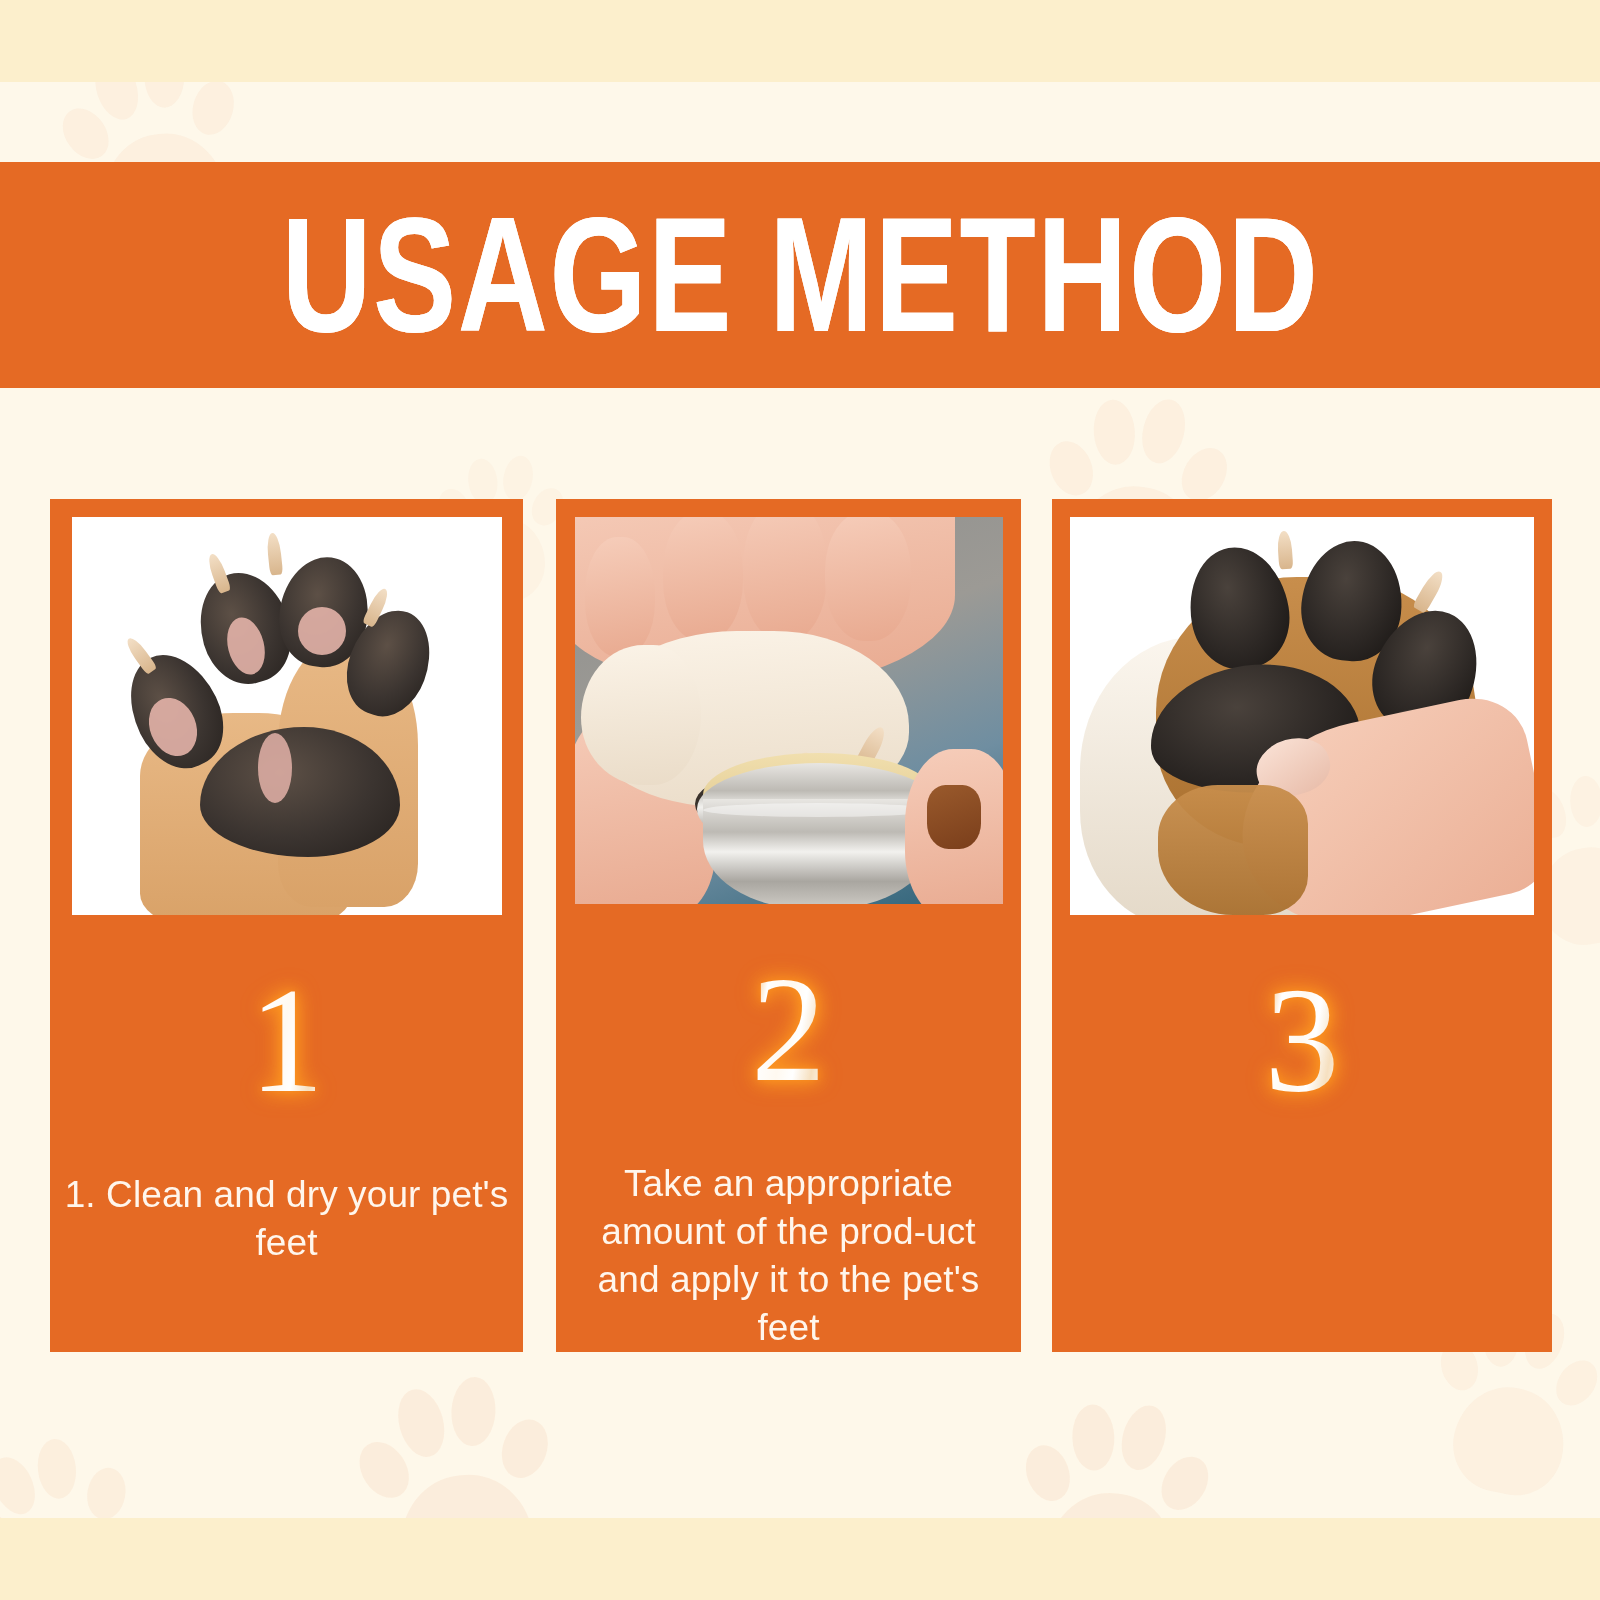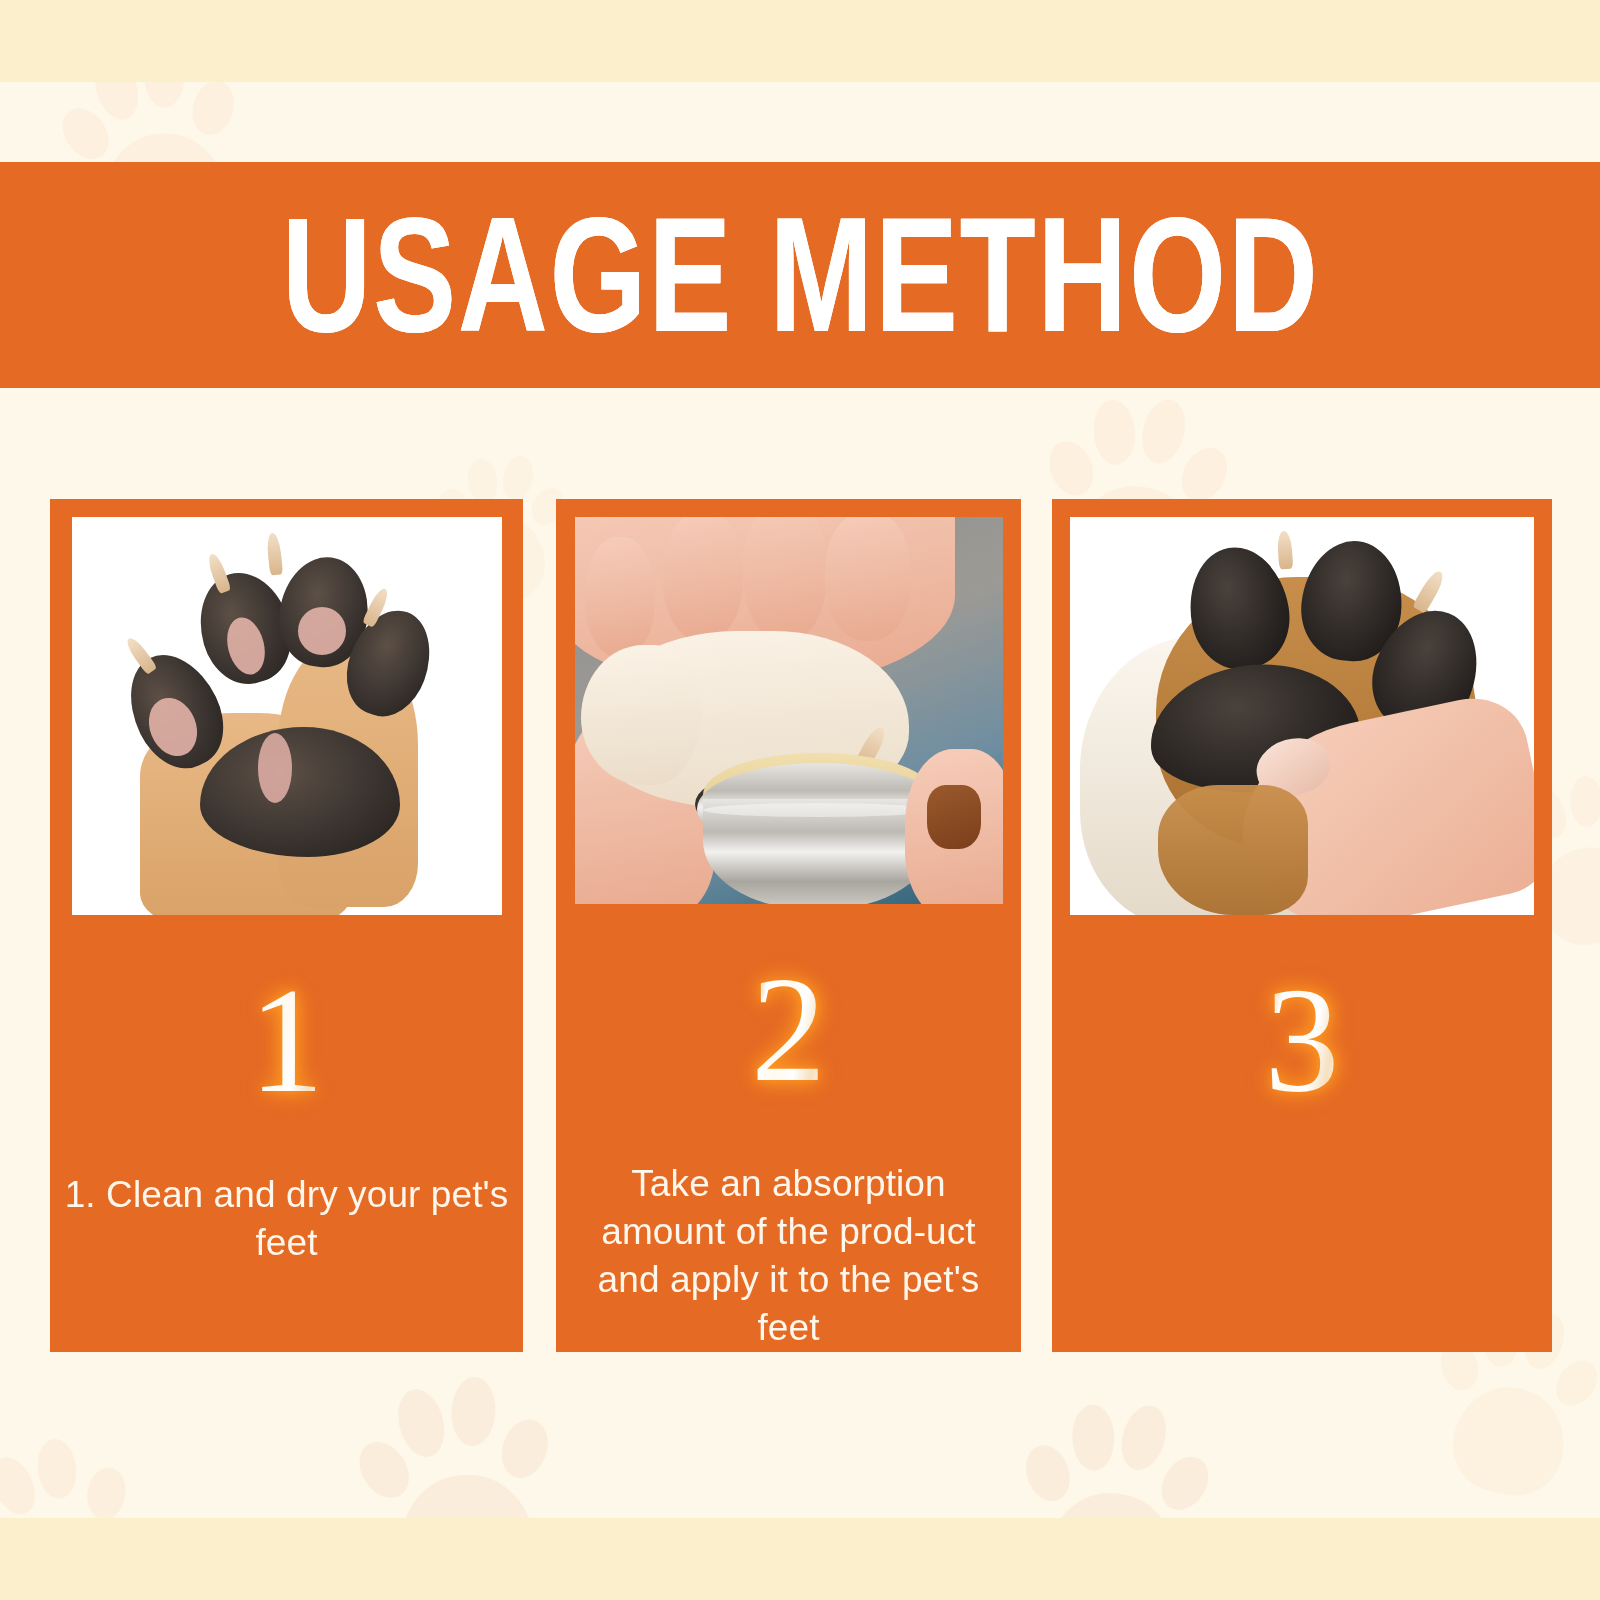--- a/index.html
+++ b/index.html
@@ -262,21 +262,21 @@
         <div class="sh p2-balm" style="left:128px; top:236px; width:232px; height:84px; border-radius:50%;"></div>
         <div class="sh p2-tin" style="left:122px; top:246px; width:244px; height:92px; border-radius:50%;"></div>
         <div class="sh p2-tin" style="left:128px; top:282px; width:230px; height:110px; border-radius:0 0 46% 46%/0 0 62% 62%;"></div>
         <div class="sh" style="left:128px; top:286px; width:230px; height:14px; background:rgba(255,255,255,.45); border-radius:50%;"></div>
 
         <div class="sh p2-hand" style="left:330px; top:232px; width:110px; height:170px; border-radius:44% 40% 34% 40%;"></div>
         <div class="sh p2-nail" style="left:352px; top:268px; width:54px; height:64px; border-radius:34% 34% 40% 40%;"></div>
       </div>
     </div>
     <div class="card-number">2</div>
-    <div class="card-caption">Take an absorption amount of the prod-uct and apply it to the pet's feet</div>
+    <div class="card-caption">Take an appropriate amount of the prod-uct and apply it to the pet's feet</div>
   </div>
 
   <div class="card" id="card-3">
     <div class="card-photo">
       <div class="photo-canvas">
 
         <div class="sh p3-fur-white" style="left:10px; top:120px; width:250px; height:290px; border-radius:46% 30% 22% 40%;"></div>
         <div class="sh p3-fur-tan" style="left:86px; top:60px; width:320px; height:270px; border-radius:44% 44% 36% 36%/50% 50% 40% 40%;"></div>
 
         <div class="sh p3-pad" style="left:120px; top:30px; width:98px; height:122px; border-radius:50% 50% 46% 46%/56% 56% 44% 44%; transform:rotate(-10deg);"></div>

